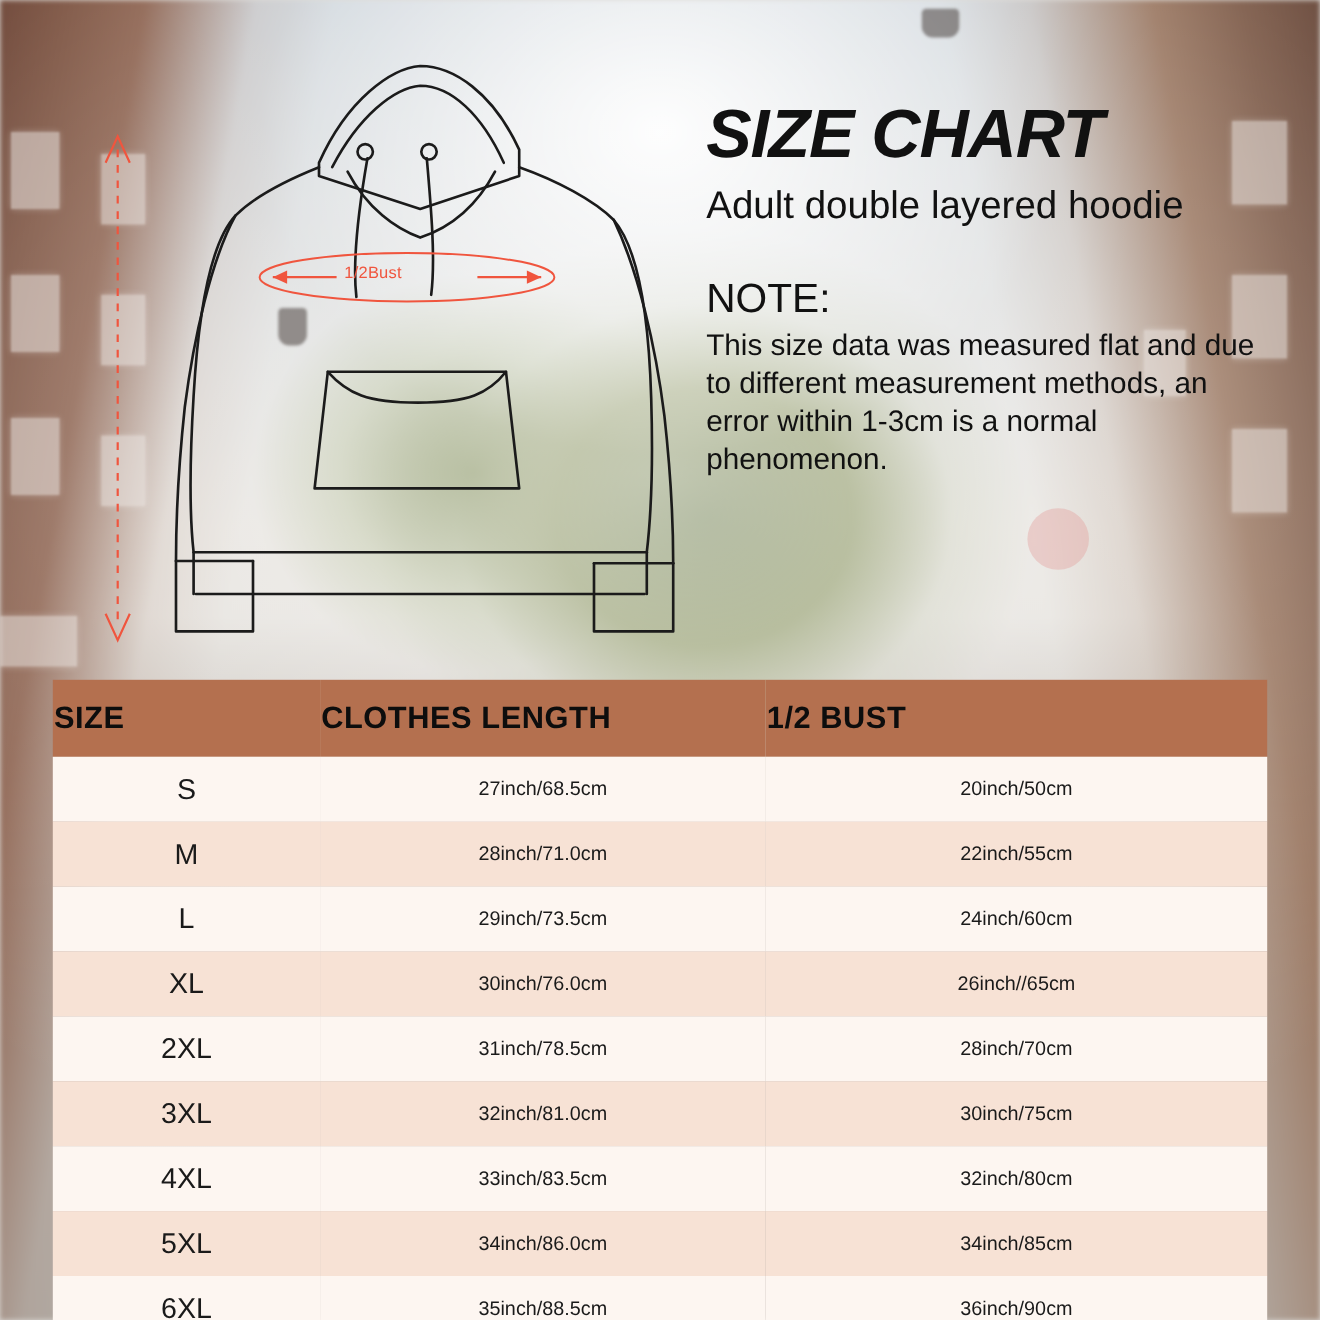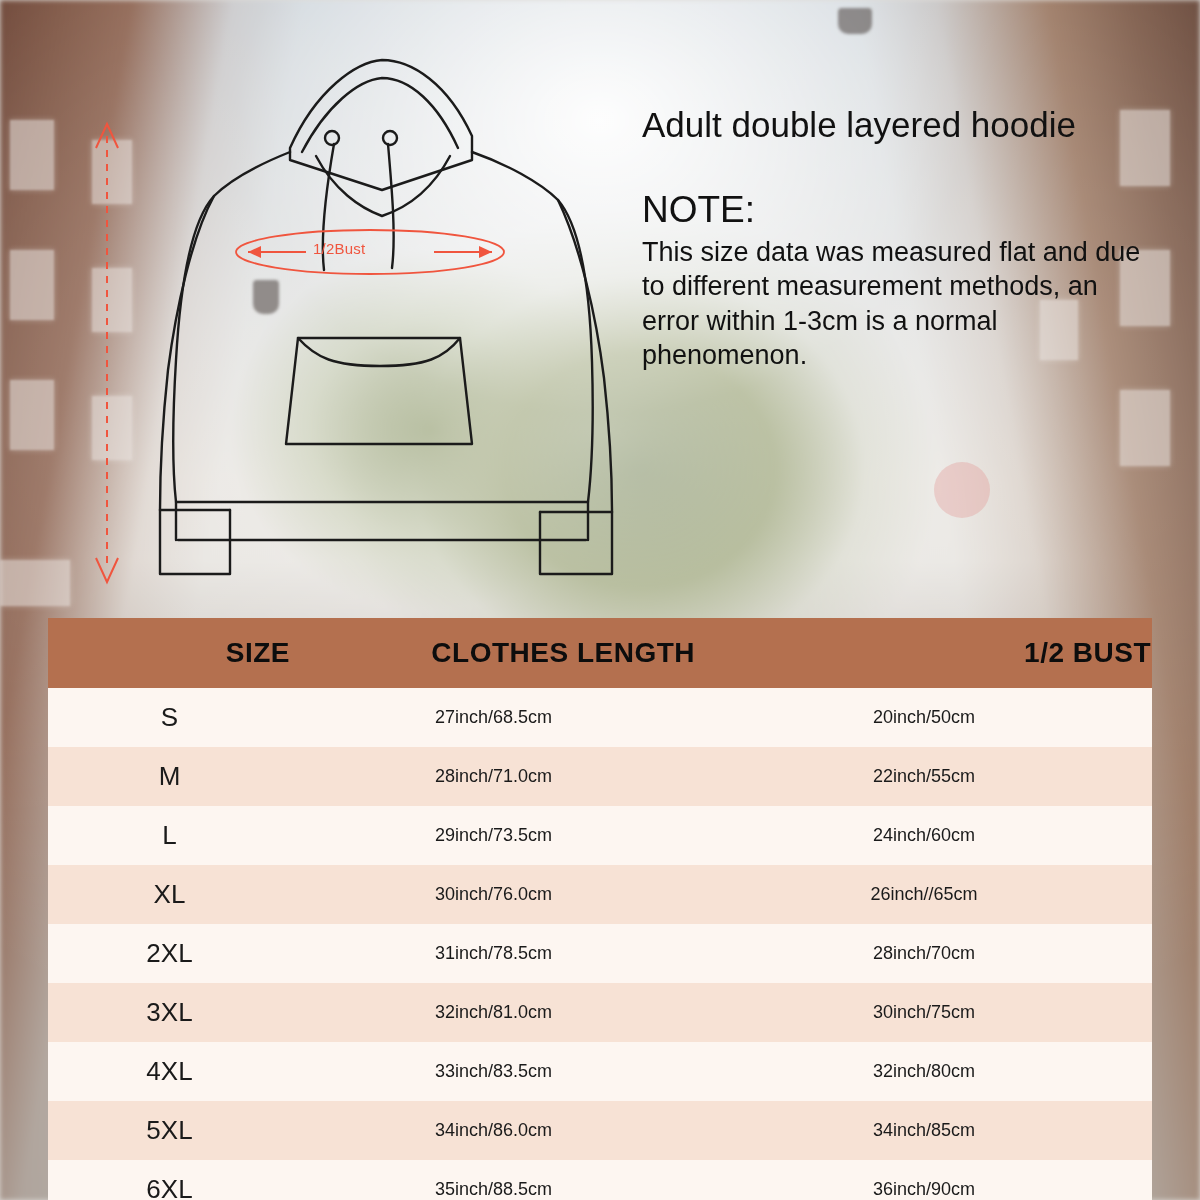--- a/index.html
+++ b/index.html
@@ -137,21 +137,21 @@
   .table col.c2 { width: 405px; }
   .table col.c3 { width: 456px; }
 
   .table thead th {
     background: #b4704f;
     color: #0d0d0d;
     font-size: 28px;
     font-weight: bold;
     letter-spacing: .5px;
     height: 68px;
-    text-align: right;
+    text-align: left;
     vertical-align: middle;
   }
   .table tbody td {
     height: 57px;
     text-align: center;
     vertical-align: middle;
     font-size: 18px;
     color: #1a1a1a;
     font-weight: normal;
   }
@@ -232,20 +232,21 @@
     <g stroke="#f0553e" stroke-width="2" fill="none" stroke-dasharray="7 7">
       <path d="M15 18 L 15 452"></path>
     </g>
     <g stroke="#f0553e" stroke-width="2">
       <path d="M4 30 L 15 6 L 26 30" fill="none"></path>
       <path d="M4 440 L 15 464 L 26 440" fill="none"></path>
     </g>
   </svg>
 
   <div class="right-col">
+    <h1 class="title">SIZE CHART</h1>
     <p class="subtitle">Adult double layered hoodie</p>
     <p class="note-head">NOTE:</p>
     <p class="note-body">This size data was measured flat and due to different measurement methods, an error within 1-3cm is a normal phenomenon.</p>
   </div>
 
   <table class="table">
     <colgroup>
         <col class="c1">
         <col class="c2">
         <col class="c3">

